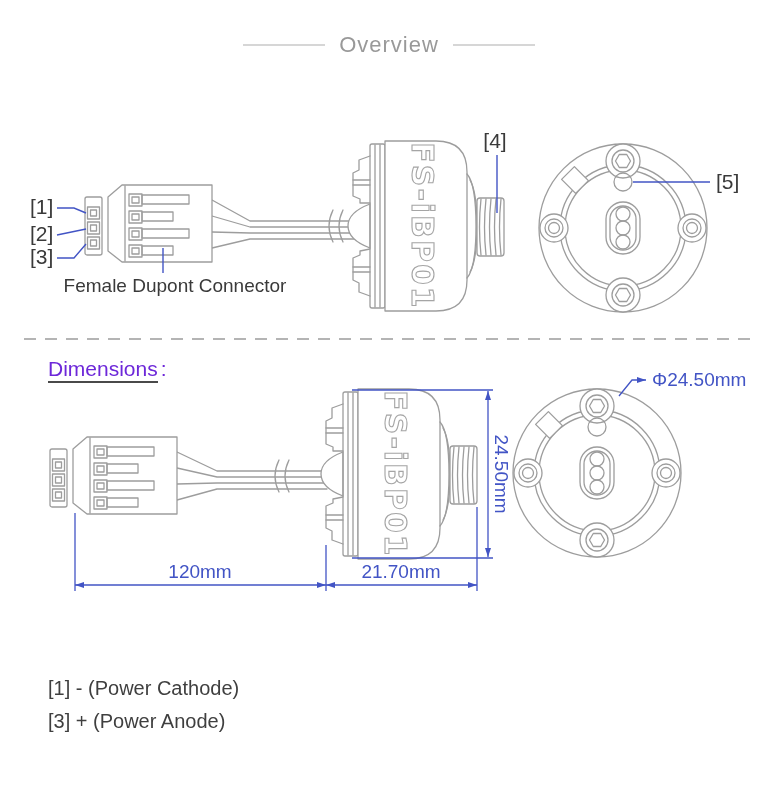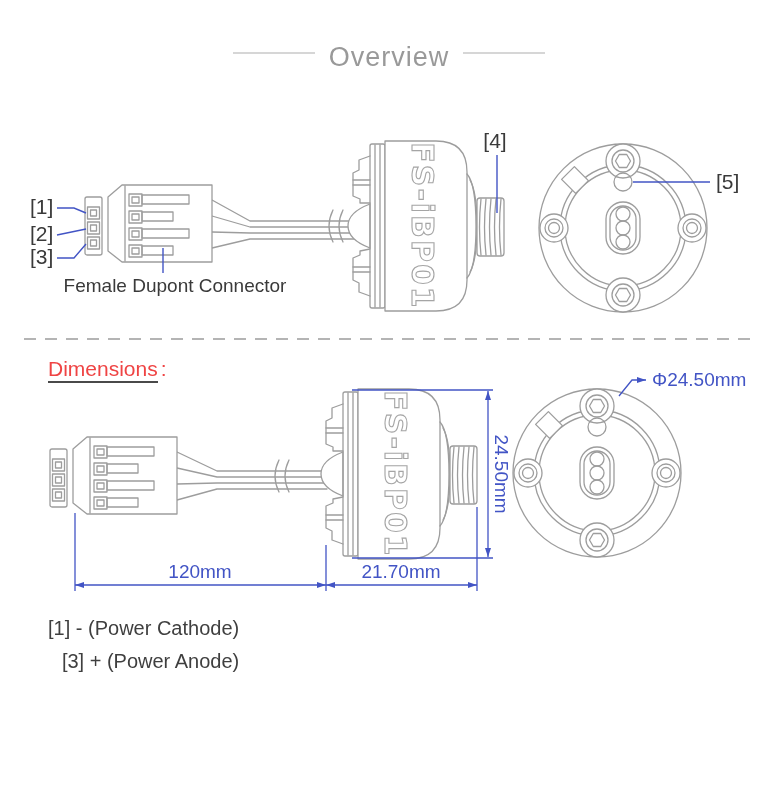--- a/index.html
+++ b/index.html
@@ -2,34 +2,34 @@
 <html><head>
 <meta charset="utf-8">
 <style>
   html,body{margin:0;padding:0;background:#fff;}
   .page{position:relative;width:778px;height:795px;background:#ffffff;
         font-family:"Liberation Sans",sans-serif;overflow:hidden;}
   
   .hdr{position:absolute;top:32px;left:0;width:100%;display:flex;
        align-items:center;justify-content:center;gap:14px;}
   .hline{width:82px;height:2px;background:#d6d6d6;}
-  .htitle{font-size:27px;color:#999999;letter-spacing:1px;margin-top:10px;}
+  .htitle{font-size:22px;color:#999999;letter-spacing:1px;}
   
   .sec{position:absolute;left:0;width:778px;}
   
   .dash{position:absolute;top:338px;left:24px;right:24px;height:2px;
         background:repeating-linear-gradient(to right,#b4b4b4 0 12px,transparent 12px 21px);}
   
-  .dimhead{position:absolute;top:357px;left:48px;font-size:21px;color:#ef4444;}
+  .dimhead{position:absolute;top:357px;left:48px;font-size:21px;color:#6d28d9;}
   .dimword{border-bottom:2px solid #4a4a4a;padding-bottom:1px;}
   .dimcolon{margin-left:3px;}
   
   .legend{position:absolute;font-size:20px;color:#3f3f3f;}
   .legend .row{margin-bottom:9px;line-height:24px;white-space:nowrap;}
-  #legend-col1{left:48px;top:616px;text-align:right;}
+  #legend-col1{left:48px;top:676px;}
   #legend-col2{left:272px;top:650px;}
   
   .ln{fill:none;stroke:#9d9d9d;stroke-width:1.3;stroke-linejoin:round;stroke-linecap:round;}
   .fw{fill:#ffffff;stroke:#9d9d9d;stroke-width:1.3;stroke-linejoin:round;}
   .bl{stroke:#4254c5;stroke-width:1.4;fill:none;}
   .dl{stroke:#4254c5;stroke-width:1.3;fill:none;}
   .bt{fill:#4254c5;font-size:19px;font-family:"Liberation Sans",sans-serif;}
   .ct{fill:#3a3a3a;font-size:21px;font-family:"Liberation Sans",sans-serif;}
   .cl{fill:#3a3a3a;font-size:19px;font-family:"Liberation Sans",sans-serif;}
   .model{fill:#ffffff;stroke:#a5a5a5;stroke-width:1.1;font-weight:bold;

